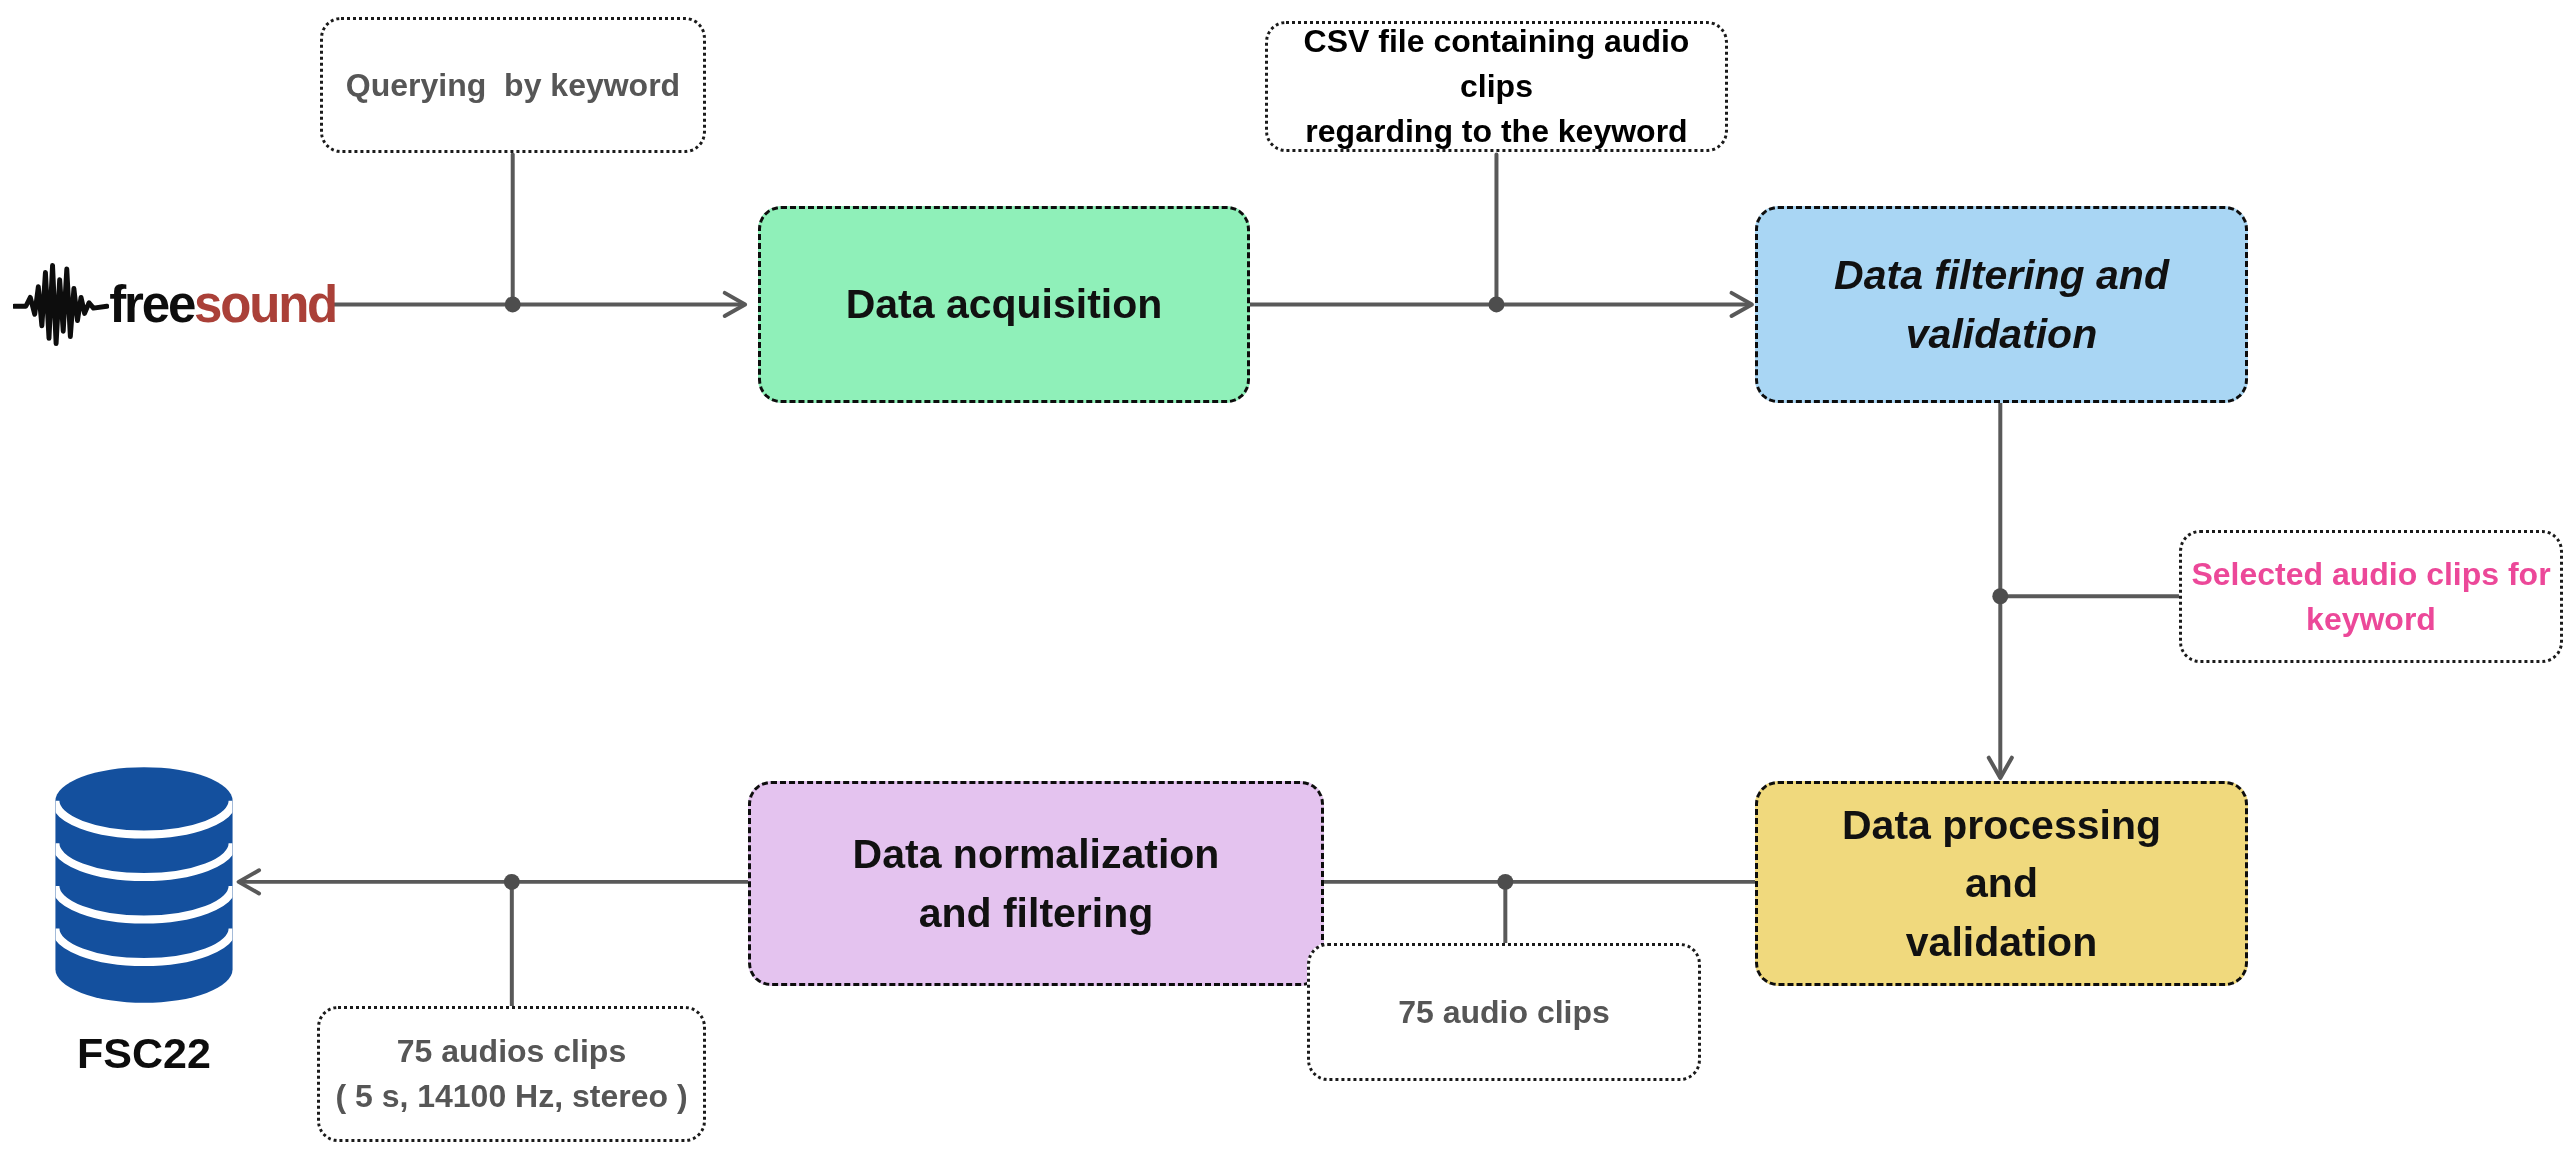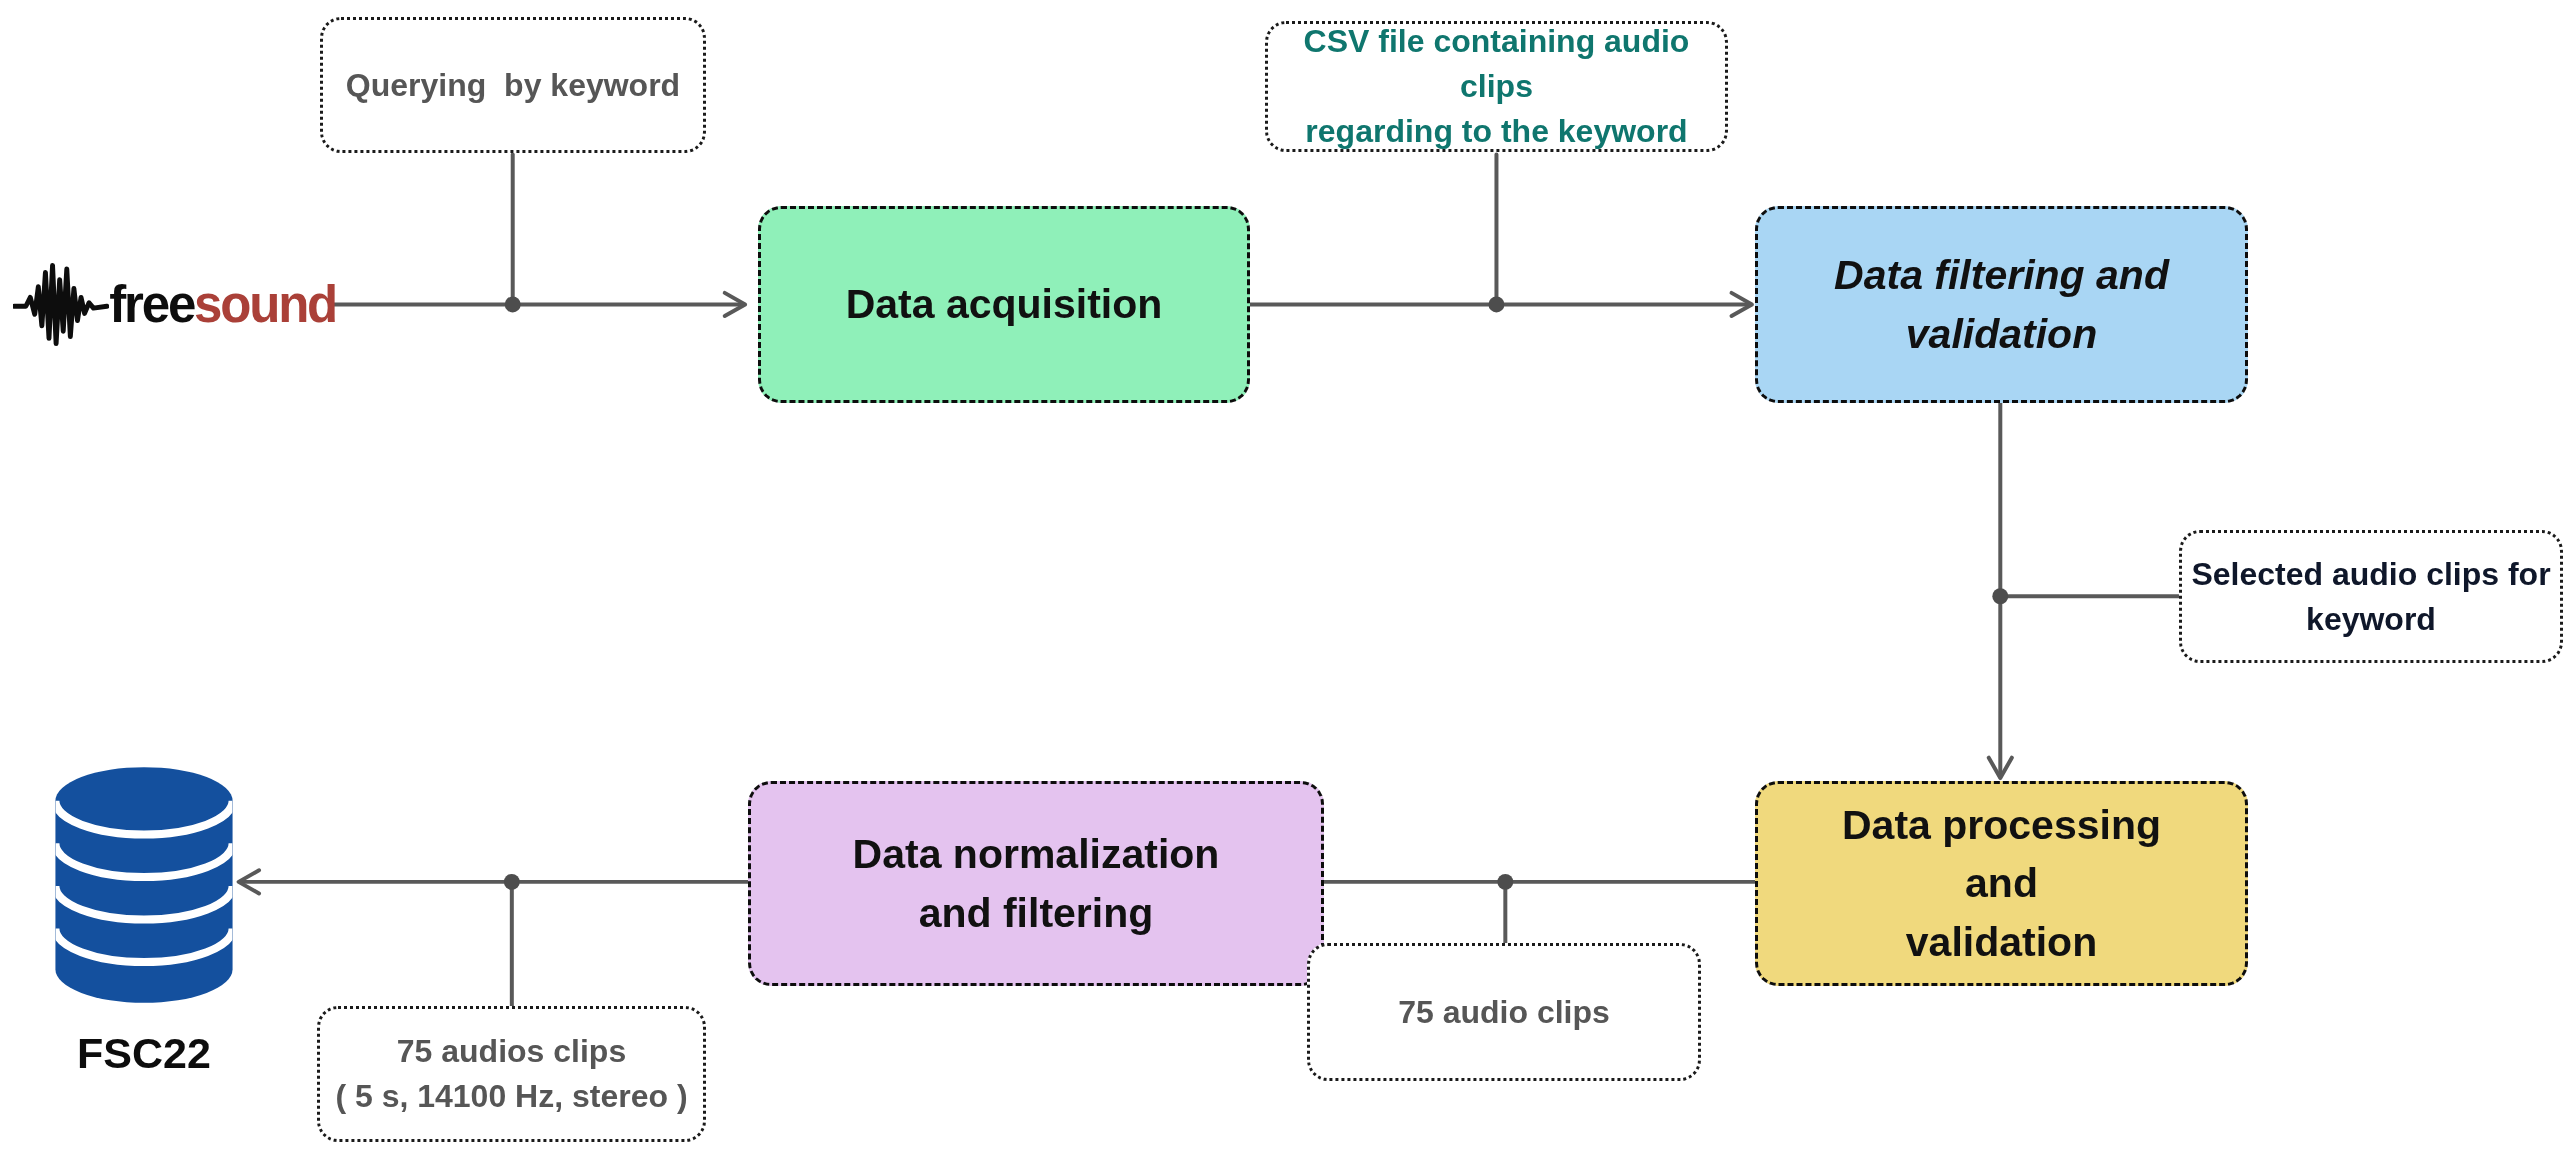--- a/index.html
+++ b/index.html
@@ -162,25 +162,25 @@
   </div>
   <div class="pbox pbox-normalization" style="background: rgb(228, 195, 239);">
     <div>Data normalization</div>
     <div>and filtering</div>
   </div>
 
   <div class="annot annot-querying" style="color: rgb(86, 86, 86);">
     <div>Querying  by keyword</div>
     <div></div>
   </div>
-  <div class="annot annot-csv" style="color: #0f766e;">
+  <div class="annot annot-csv" style="color: #000000;">
     <div>CSV file containing audio clips</div>
     <div>regarding to the keyword</div>
   </div>
-  <div class="annot annot-selected" style="color: #0f172a;">
+  <div class="annot annot-selected" style="color: #ec4899;">
     <div>Selected audio clips for</div>
     <div>keyword</div>
   </div>
   <div class="annot annot-clips" style="color: rgb(86, 86, 86);">
     <div>75 audio clips</div>
     <div></div>
   </div>
   <div class="annot annot-final" style="color: rgb(86, 86, 86);">
     <div>75 audios clips</div>
     <div>( 5 s, 14100 Hz, stereo )</div>

